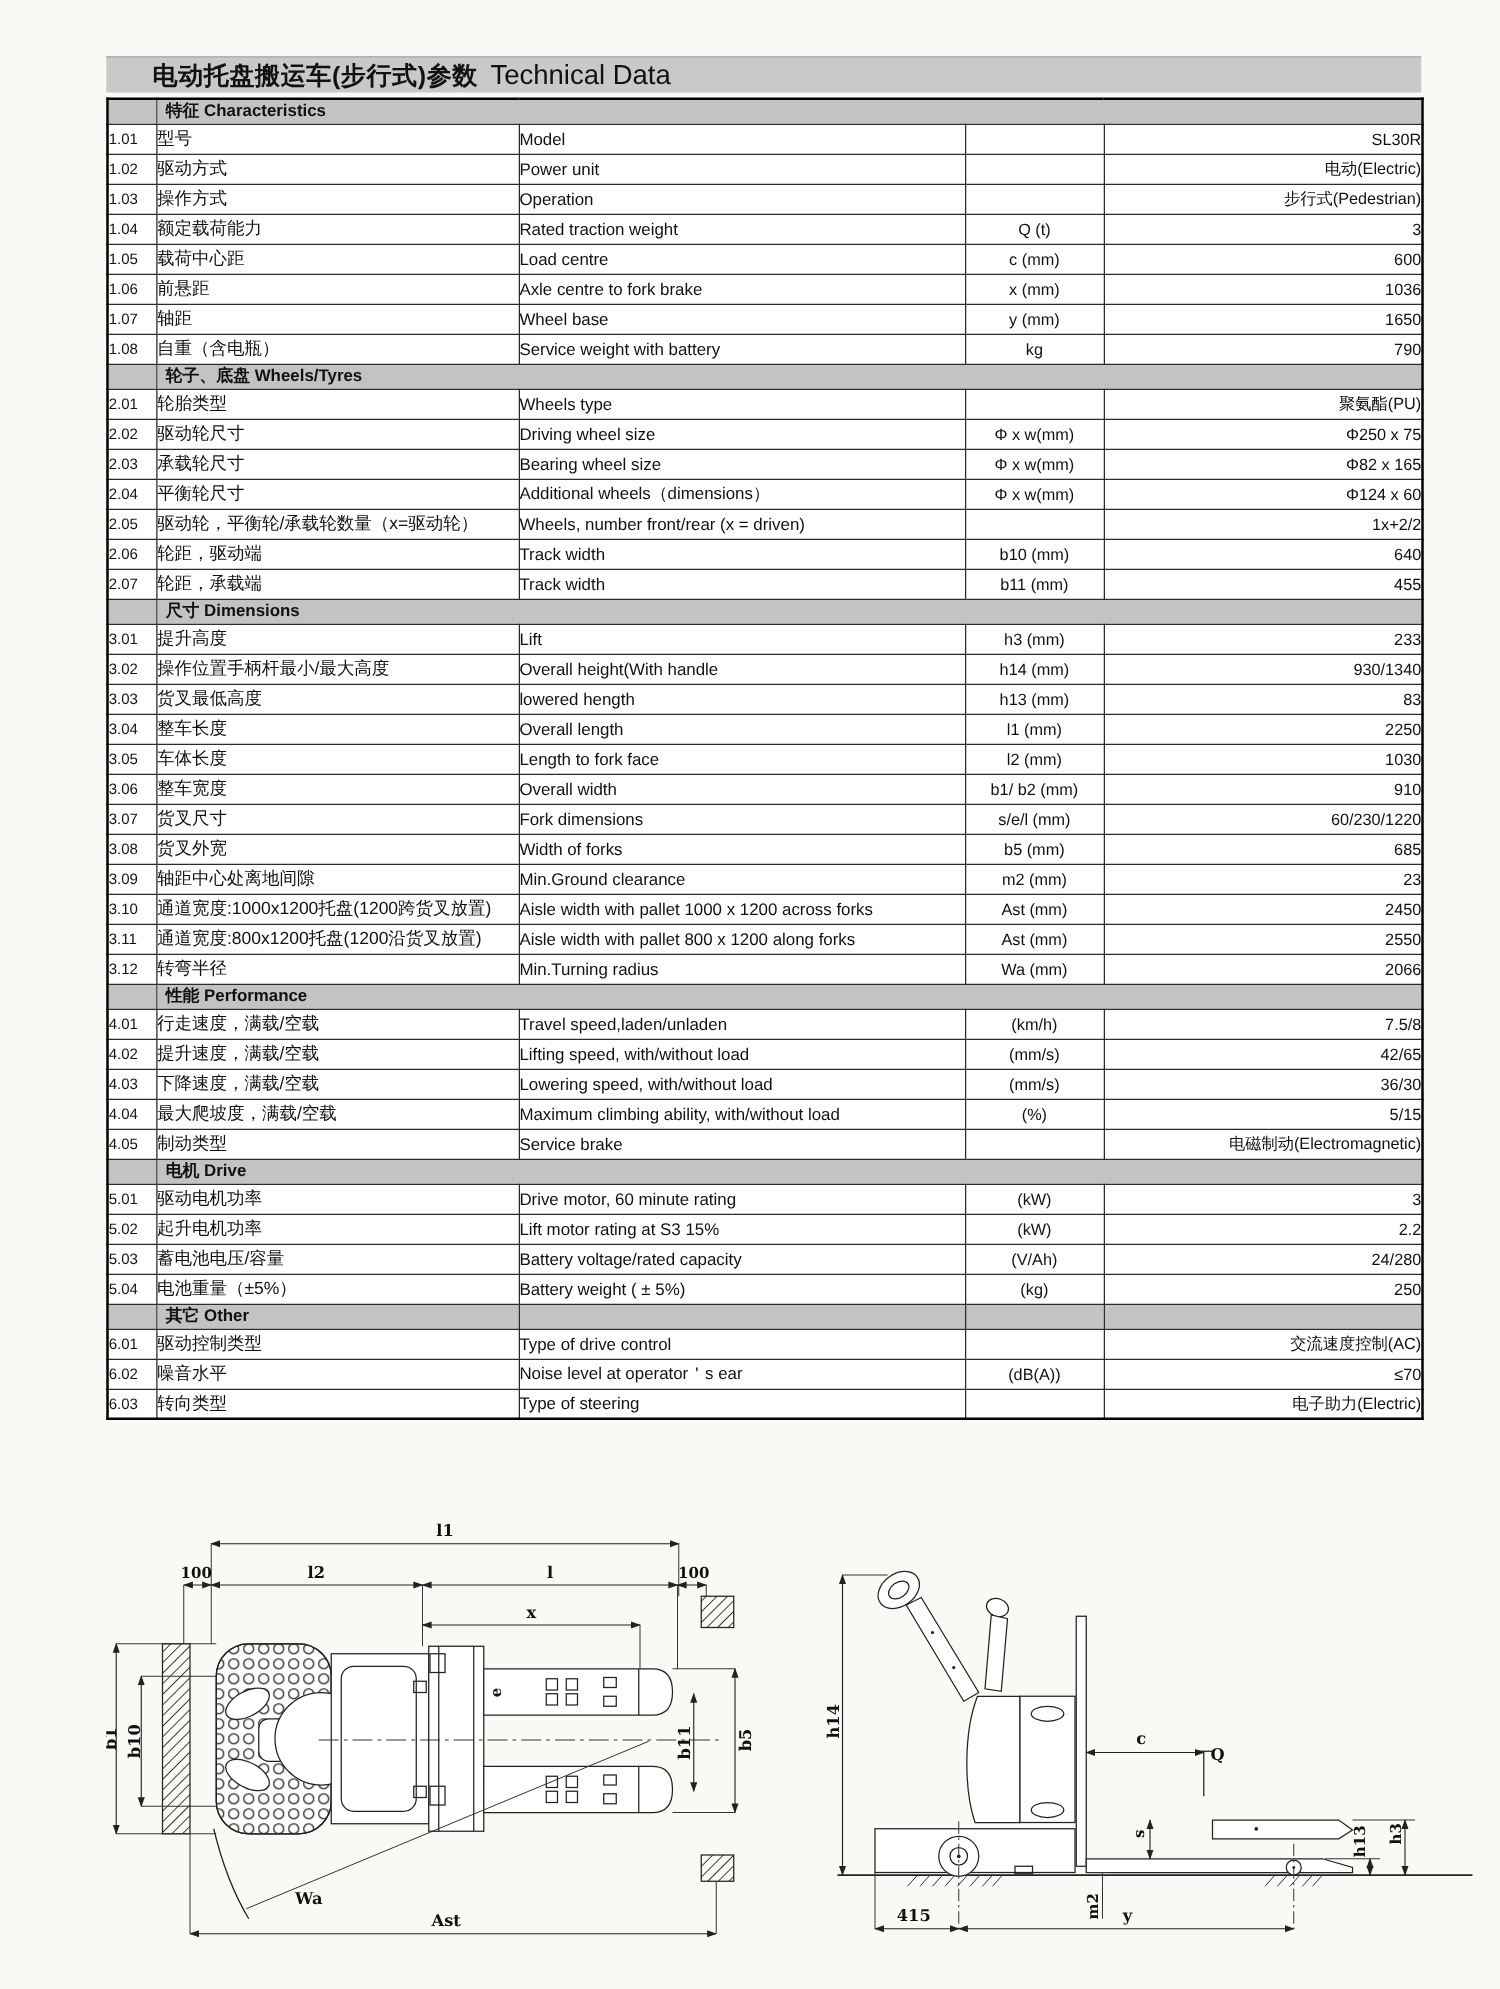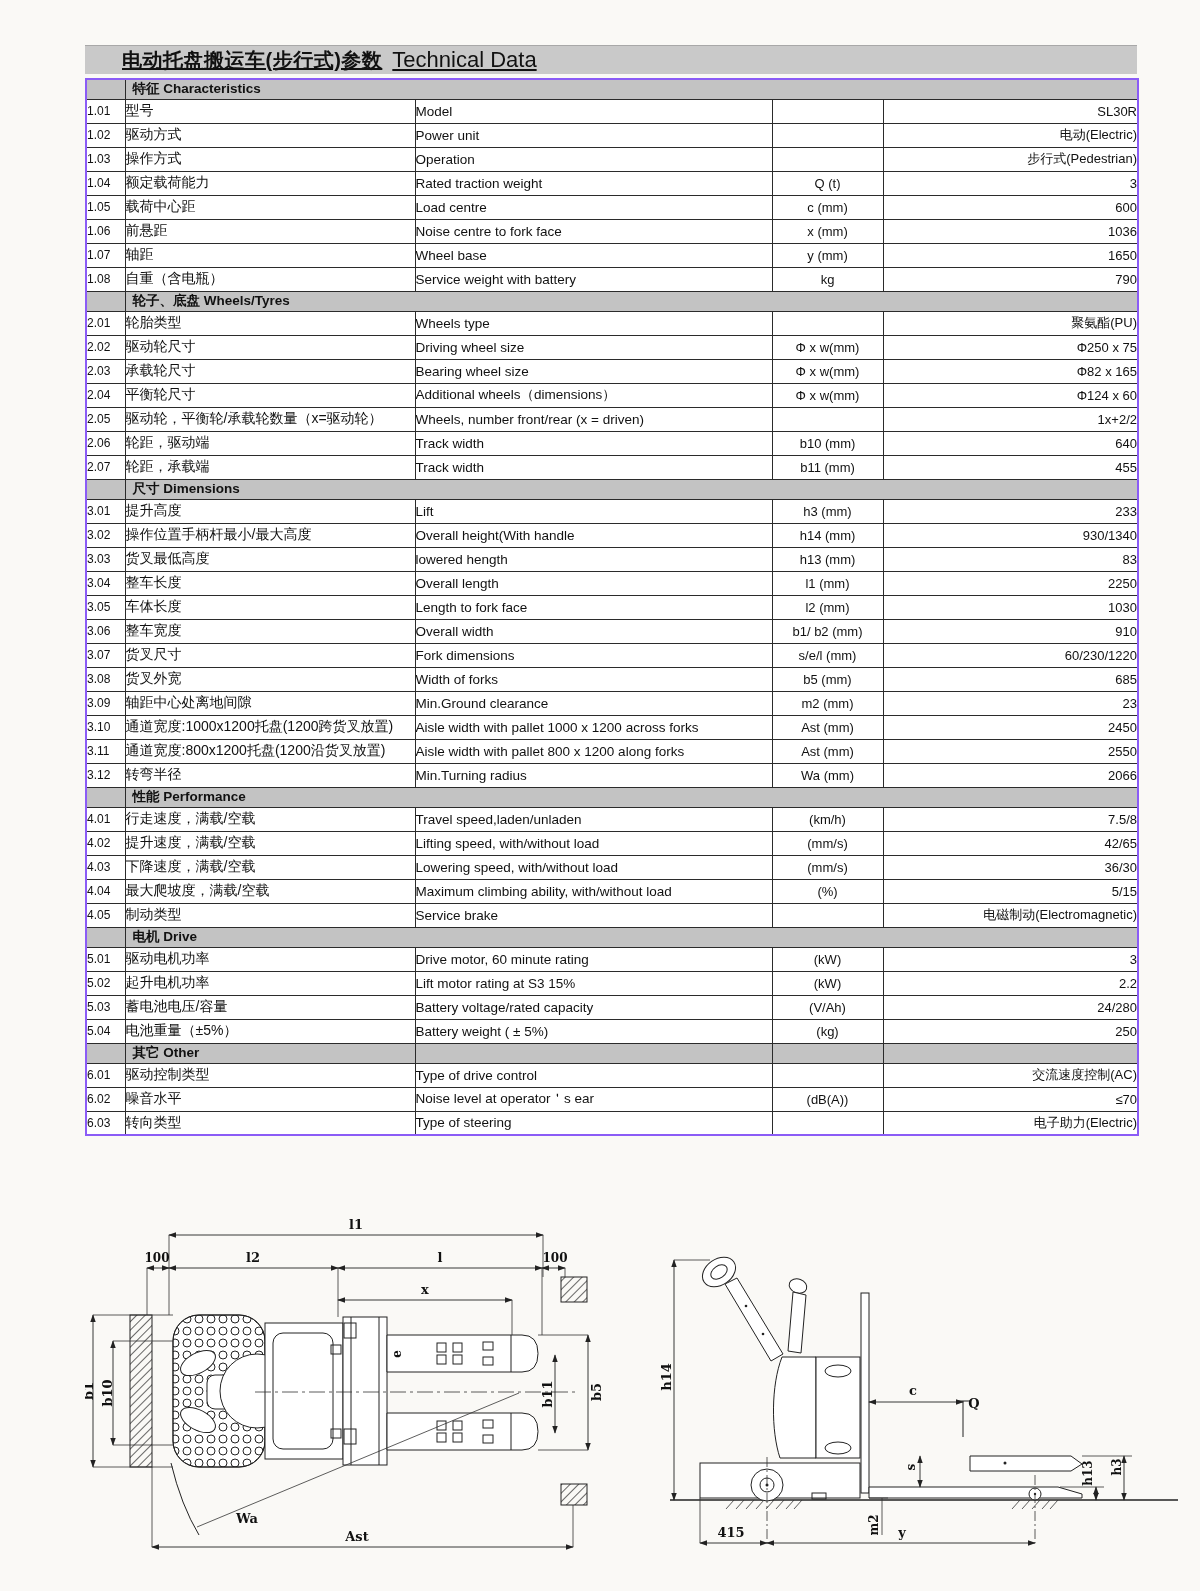--- a/index.html
+++ b/index.html
@@ -7,27 +7,26 @@
     width:1200px;height:1591px;position:relative;
     background:#faf9f6;
     font-family:"Liberation Sans","DejaVu Sans",sans-serif;
     color:#111;
   }
   .sheet{position:absolute;left:85px;top:45px;width:1052px;}
   .titlebar{
     height:29px;background:#c9c9c9;display:flex;align-items:center;
     padding-left:37px;margin-bottom:4px;box-sizing:border-box;
     border-top:1px solid #a8a8a8;
-    text-decoration:underline;
   }
   .title-zh{font-weight:bold;font-size:20px;letter-spacing:.5px;}
   .title-en{font-size:22px;margin-left:10px;}
   table.spec{
     border-collapse:collapse;width:1052px;table-layout:fixed;
-    border:2px solid #8b5cf6;
+    border:2px solid #000000;
     padding-left:34px;
   }
   table.spec td{
     border:1px solid #2b2b2b;overflow:hidden;white-space:nowrap;
     padding:0;box-sizing:border-box;vertical-align:middle;
   }
   tr.data td{height:24px;background:#fff;}
   tr.sec td{height:20px;background:#c3c3c3;}
   tr.sec .sec-label{font-weight:bold;font-size:13.5px;padding-left:7px;}
   .c-no{text-align:left;font-size:12px;}
@@ -100,21 +99,21 @@
         <tr class="data">
           <td class="c-no">1.05</td>
           <td class="c-zh">载荷中心距</td>
           <td class="c-en">Load centre</td>
           <td class="c-unit">c (mm)</td>
           <td class="c-val">600</td>
         </tr>
         <tr class="data">
           <td class="c-no">1.06</td>
           <td class="c-zh">前悬距</td>
-          <td class="c-en">Noise centre to fork face</td>
+          <td class="c-en">Axle centre to fork brake</td>
           <td class="c-unit">x (mm)</td>
           <td class="c-val">1036</td>
         </tr>
         <tr class="data">
           <td class="c-no">1.07</td>
           <td class="c-zh">轴距</td>
           <td class="c-en">Wheel  base</td>
           <td class="c-unit">y (mm)</td>
           <td class="c-val">1650</td>
         </tr>

